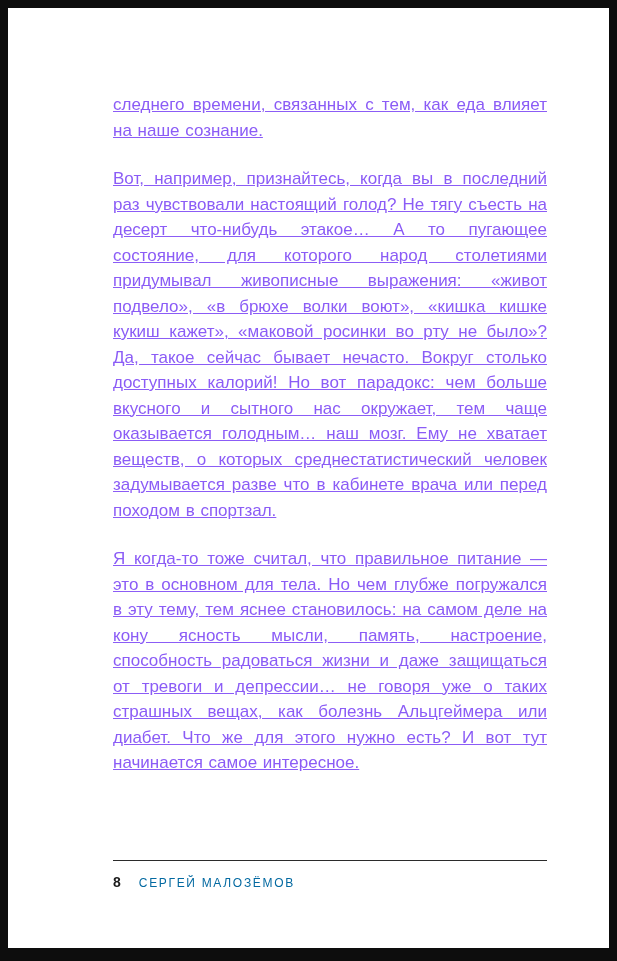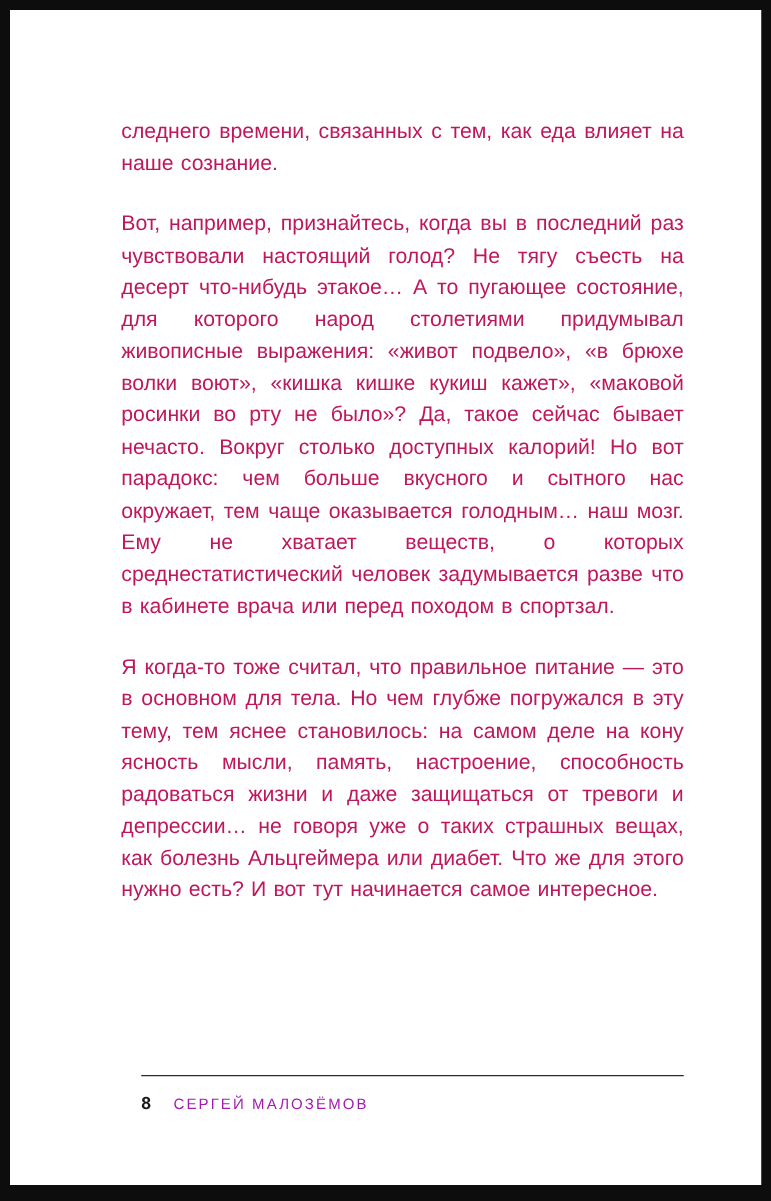--- a/index.html
+++ b/index.html
@@ -15,25 +15,26 @@
     box-sizing: border-box;
     background: #ffffff;
     border: 8px solid #0d0d0d;
     border-bottom-width: 13px;
     margin: 0 auto;
     overflow: hidden;
   }
   .text-block {
     position: absolute;
     top: 84px;
-    left: 89px;
+    left: 105px;
     right: 62px;
-    color: #be185d;
+    color: #8b5cf6;
     font-size: 17px;
     line-height: 25.5px;
+    text-decoration: underline;
   }
   .para {
     margin: 0 0 23px 0;
     text-align: justify;
     text-justify: inter-word;
     word-spacing: 1px;
     hyphens: auto;
     -webkit-hyphens: auto;
   }
   .para:last-child { margin-bottom: 0; }
@@ -54,21 +55,21 @@
     gap: 18px;
   }
   .page-number {
     font-size: 14px;
     font-weight: bold;
     color: #1a1a1a;
   }
   .running-author {
     font-size: 12px;
     letter-spacing: 0.14em;
-    color: #a21caf;
+    color: #0369a1;
   }
 </style>
 </head>
 <body>
 
 <div class="book-page">
 
   <div class="text-block">
     <p class="para">следнего времени, связанных с тем, как еда влияет на наше сознание.</p>
     <p class="para">Вот, например, признайтесь, когда вы в последний раз чувствовали настоящий голод? Не тягу съесть на десерт что-нибудь этакое… А то пугающее состояние, для которого народ столетиями придумывал живописные выражения: «живот подвело», «в брюхе волки воют», «кишка кишке кукиш кажет», «маковой росинки во рту не было»? Да, такое сейчас бывает нечасто. Вокруг столько доступных калорий! Но вот парадокс: чем больше вкусного и сытного нас окружает, тем чаще оказывается голодным… наш мозг. Ему не хватает веществ, о которых среднестатистический человек задумывается разве что в кабинете врача или перед походом в спортзал.</p>

